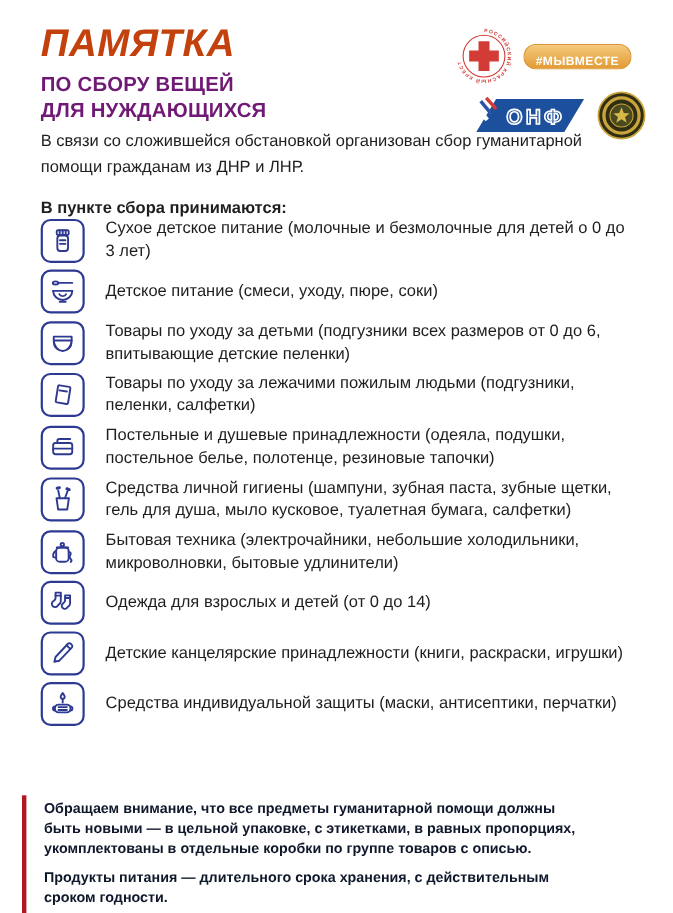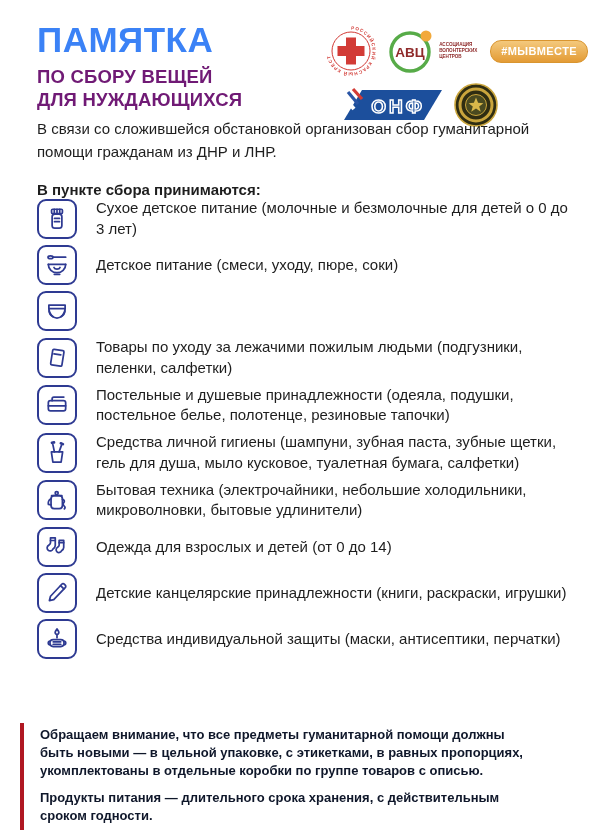--- a/index.html
+++ b/index.html
@@ -3,29 +3,29 @@
 <meta charset="utf-8">
 <style>
   html,body{margin:0;padding:0;background:#fff;}
   .page{
     position:relative;width:612px;height:830px;background:#ffffff;overflow:hidden;
     color:#1e1e1e;font-family:"Liberation Sans",sans-serif;
   }
   
   .header{display:flex;justify-content:space-between;align-items:flex-start;
     padding:22px 24px 0 37px;height:96px;box-sizing:border-box;}
-  .title{color:#3b82f6;font-size:35px;font-weight:bold;letter-spacing:.5px;line-height:1;}
+  .title{color:#c2410c;font-size:35px;font-weight:bold;letter-spacing:.5px;line-height:1;font-style:italic;}
   .subtitle{margin-top:8px;color:#701a75;font-size:18.5px;font-weight:bold;
     line-height:1.27;letter-spacing:.2px;}
   .logos{display:flex;flex-direction:column;gap:3px;align-items:flex-start;margin-top:2px;}
   .logo-row{display:flex;align-items:center;gap:9px;}
   .logo-row.second{margin-left:14px;margin-top:1px;}
   .avc{display:flex;align-items:center;gap:4px;}
   .avc-caption{width:42px;font-size:4.6px;line-height:1.3;font-weight:bold;color:#8f2a2a;}
-  .pill{height:21px;padding:0 10px;border-radius:11px;display:flex;align-items:center;
+  .pill{height:21px;padding:0 10px;border-radius:11px;display:flex;align-items:flex-end;
     background:linear-gradient(180deg,#f4c97d,#e39b35);border:1px solid #d9952f;}
   .pill span{color:#fff;font-size:11px;font-weight:bold;letter-spacing:.4px;}
   
   .main{padding:12px 28px 0 37px;}
   .intro{font-size:15px;line-height:1.5;max-width:508px;margin:10px 0 0;}
   .list-heading{font-size:15px;font-weight:bold;margin:18px 0 0;}
   .list{display:flex;flex-direction:column;gap:6px;}
   .row{display:flex;align-items:center;gap:19px;min-height:40px;}
   .icon-box{flex:0 0 40px;width:40px;height:40px;border:2px solid #2e3a92;border-radius:9px;
     display:flex;align-items:center;justify-content:center;box-sizing:border-box;background:#fff;}
@@ -62,28 +62,20 @@
               </defs>
             <circle cx="27" cy="27" r="26" fill="#fff"></circle>
             <circle cx="27" cy="27" r="19" fill="none" stroke="#d23b36" stroke-width="1"></circle>
             <text font-size="4.6" fill="#d23b36" font-weight="bold" letter-spacing="1">
               <textPath href="#rc-ring">РОССИЙСКИЙ КРАСНЫЙ КРЕСТ</textPath>
             </text>
             <path d="M22 13.5 h10 v8.5 h8.5 v10 h-8.5 v8.5 h-10 v-8.5 h-8.5 v-10 h8.5 z" fill="#d23b36"></path>
           </svg>
         </span>
 
-        <span class="avc">
-          <svg width="48" height="48" viewBox="0 0 48 48" style="display:block">
-            <circle cx="23" cy="25" r="19" fill="#fff" stroke="#57ab48" stroke-width="3.4"></circle>
-            <circle cx="39" cy="9" r="5.5" fill="#f2a93b"></circle>
-            <text x="23" y="30" text-anchor="middle" font-size="13.5" font-weight="bold" fill="#8f2a2a">АВЦ</text>
-          </svg>
-          <span class="avc-caption">АССОЦИАЦИЯ ВОЛОНТЕРСКИХ ЦЕНТРОВ</span>
-        </span>
 
         <span class="pill">
           <span>#МЫВМЕСТЕ</span>
         </span>
       </div>
 
       <div class="logo-row second">
 
         <span>
           <svg width="106" height="40" viewBox="0 0 106 40" style="display:block">
@@ -141,20 +133,21 @@
 
 
       <div class="row">
         <span class="icon-box">
           <svg viewBox="0 0 24 24">
             <path d="M4.5 6.5 h15 v3.2 c0 5.8 -4.6 8.9 -7.5 8.9 c-2.9 0 -7.5 -3.1 -7.5 -8.9 z"></path>
             <path d="M4.5 9.7 h15"></path>
             <path d="M4.8 12.2 a6.5 6.5 0 0 0 3.4 5.1 M19.2 12.2 a6.5 6.5 0 0 1 -3.4 5.1"></path>
           </svg>
         </span>
+        <span class="row-text">Товары по уходу за детьми (подгузники всех размеров от 0 до 6, впитывающие детские пеленки)</span>
       </div>
 
       <div class="row">
         <span class="icon-box">
           <svg viewBox="0 0 24 24">
             <rect x="7" y="4.5" width="10.5" height="14.5" rx="1.2" transform="rotate(9 12 12)"></rect>
             <path d="M9.2 8.2 l6.3 1"></path>
           </svg>
         </span>
         <span class="row-text">Товары по уходу за лежачими пожилым людьми (подгузники, пеленки, салфетки)</span>

